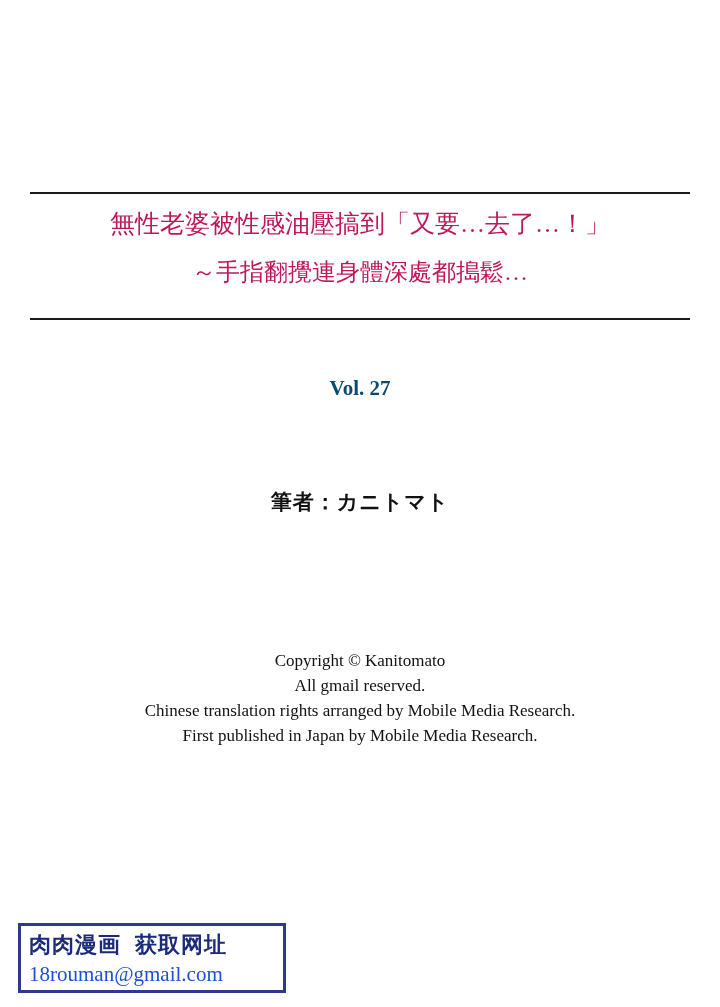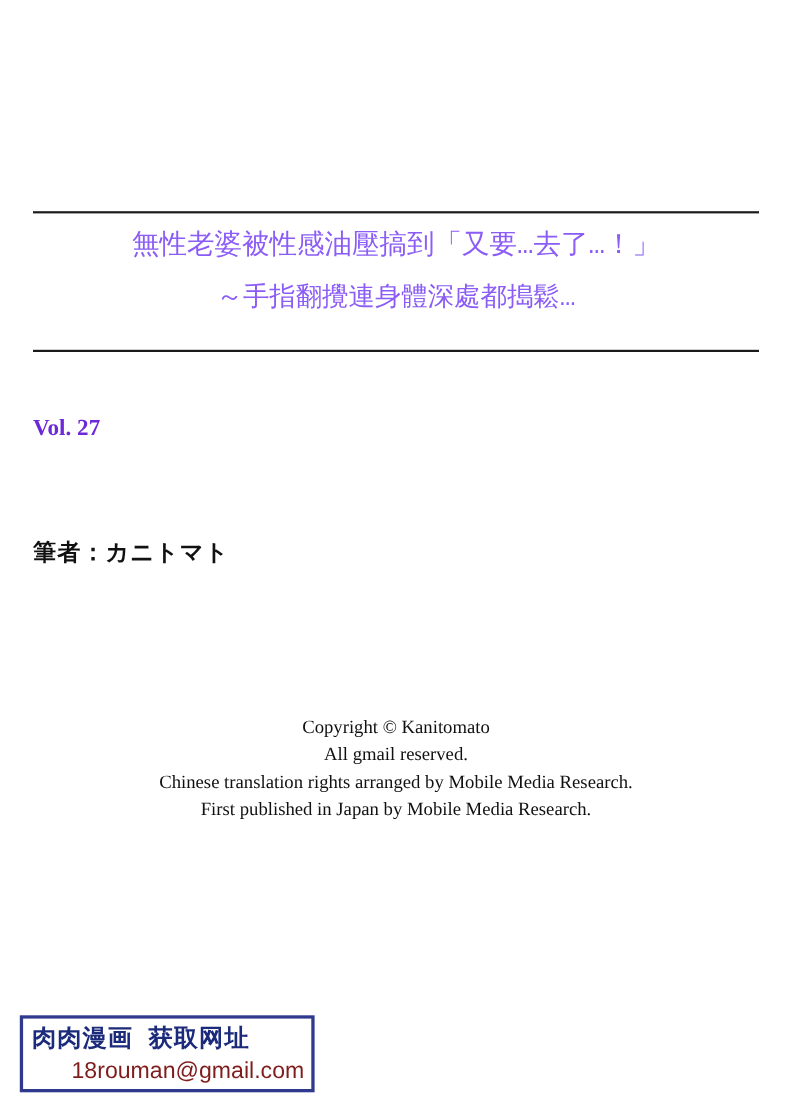--- a/index.html
+++ b/index.html
@@ -32,48 +32,50 @@
   }
   .rule-top { top: 192px; }
   .rule-bottom { top: 318px; }
 
   .title-block {
     position: absolute;
     left: 30px;
     top: 200px;
     width: 660px;
     text-align: center;
-    font-family: Liberation Mono, monospace;
+    font-family: Liberation Serif, serif;
     font-size: 25px;
     line-height: 48px;
     letter-spacing: 0px;
-    color: #8b5cf6;
+    color: #be185d;
     font-weight: 500;
   }
   .title-line-2 {
     font-size: 24px;
     text-align: center;
   }
 
   .volume {
     position: absolute;
     left: 30px;
     top: 376px;
     width: 660px;
+    text-align: center;
     font-family: "Liberation Serif", serif;
     font-size: 21px;
     font-weight: bold;
-    color: #6d28d9;
+    color: #0c4a6e;
   }
 
   .author {
     position: absolute;
     left: 30px;
     top: 488px;
     width: 660px;
+    text-align: center;
     font-family: "DejaVu Sans", sans-serif;
     font-size: 21px;
     font-weight: bold;
     color: #111111;
     letter-spacing: 1px;
   }
 
   .copyright {
     position: absolute;
     left: 30px;
@@ -102,27 +104,26 @@
     font-family: "DejaVu Sans", sans-serif;
     font-size: 22px;
     font-weight: bold;
     color: #1b2a7a;
     letter-spacing: 1px;
     line-height: 30px;
     white-space: nowrap;
   }
   .watermark-line1 .gap { display: inline-block; width: 14px; }
   .watermark-line2 {
-    font-family: Liberation Sans, sans-serif;
+    font-family: Liberation Serif, serif;
     font-size: 21px;
-    color: #7f1d1d;
+    color: #1d4ed8;
     line-height: 28px;
     letter-spacing: 0px;
     white-space: nowrap;
-    margin-left: 36px;
   }
 </style>
 </head>
 <body>
 
 <div class="page">
 
   <div class="rule rule-top"></div>
 
   <div class="title-block">

